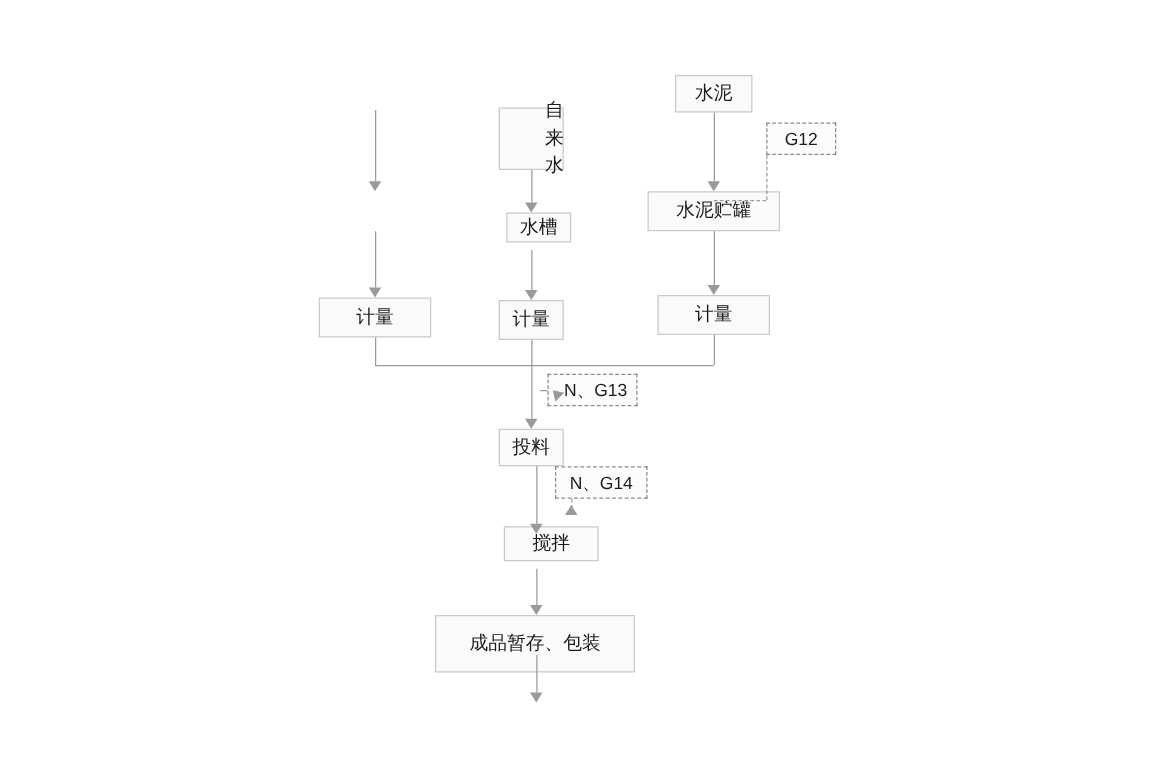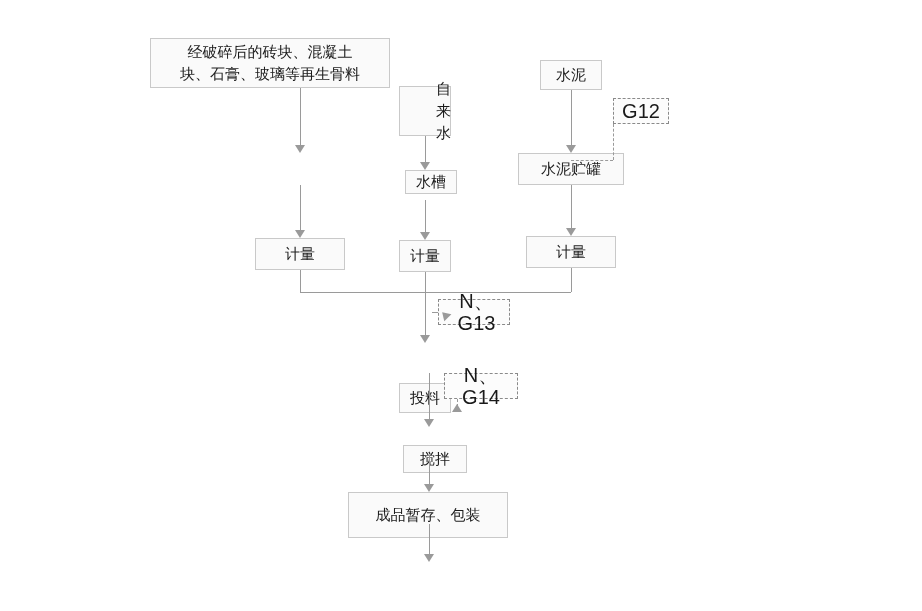--- a/index.html
+++ b/index.html
@@ -26,21 +26,21 @@
     text-align: center;
     display: flex;
     align-items: center;
     justify-content: center;
     white-space: pre-line;
     padding: 2px 6px;
   }
   .node.dashed {
     border: 1px dashed #8a8a8a;
     background: #fcfcfc;
-    font-size: 20px;
+    font-size: 14px;
   }
   .edge {
     position: absolute;
     background: #9a9a9a;
   }
   .edge.v { width: 1px; }
   .edge.h { height: 1px; }
   .edge.dash-v {
     width: 0;
     background: transparent;
@@ -57,24 +57,20 @@
   .arrow.up {
     border-top: none;
     border-bottom: 8px solid #9a9a9a;
   }
 </style>
 </head>
 <body>
 
 <div id="canvas">
 
-  <div class="node" style="left:150px; top:38px; width:240px; height:50px;">
-    <span>经破碎后的砖块、混凝土
-块、石膏、玻璃等再生骨料</span>
-  </div>
 
   <div class="node" style="left:399px; top:86px; width:52px; height:50px;padding-left:43px;">
     <span>自来
 水</span>
   </div>
 
   <div class="node" style="left:540px; top:60px; width:62px; height:30px;">
     <span>水泥</span>
   </div>
 
@@ -100,29 +96,29 @@
   </div>
 
   <div class="node" style="left:526px; top:236px; width:90px; height:32px;">
     <span>计量</span>
   </div>
 
   <div class="node dashed" style="left:438px; top:299px; width:72px; height:26px;padding-left:11px;">
     <span>N、G13</span>
   </div>
 
-  <div class="node" style="left:399px; top:343px; width:52px; height:30px;margin-top:40px;">
+  <div class="node" style="left:399px; top:343px; width:52px; height:30px;">
     <span>投料</span>
   </div>
 
   <div class="node dashed" style="left:444px; top:373px; width:74px; height:26px;">
     <span>N、G14</span>
   </div>
 
-  <div class="node" style="left:403px; top:445px; width:64px; height:28px;">
+  <div class="node" style="left:403px; top:421px; width:76px; height:28px;">
     <span>搅拌</span>
   </div>
 
   <div class="node" style="left:348px; top:492px; width:160px; height:46px;">
     <span>成品暂存、包装</span>
   </div>
 
 
   <div class="edge v" style="left:300px; top:88px; height:57px;"></div>
   <div class="arrow" style="left:295px; top:145px;"></div>

